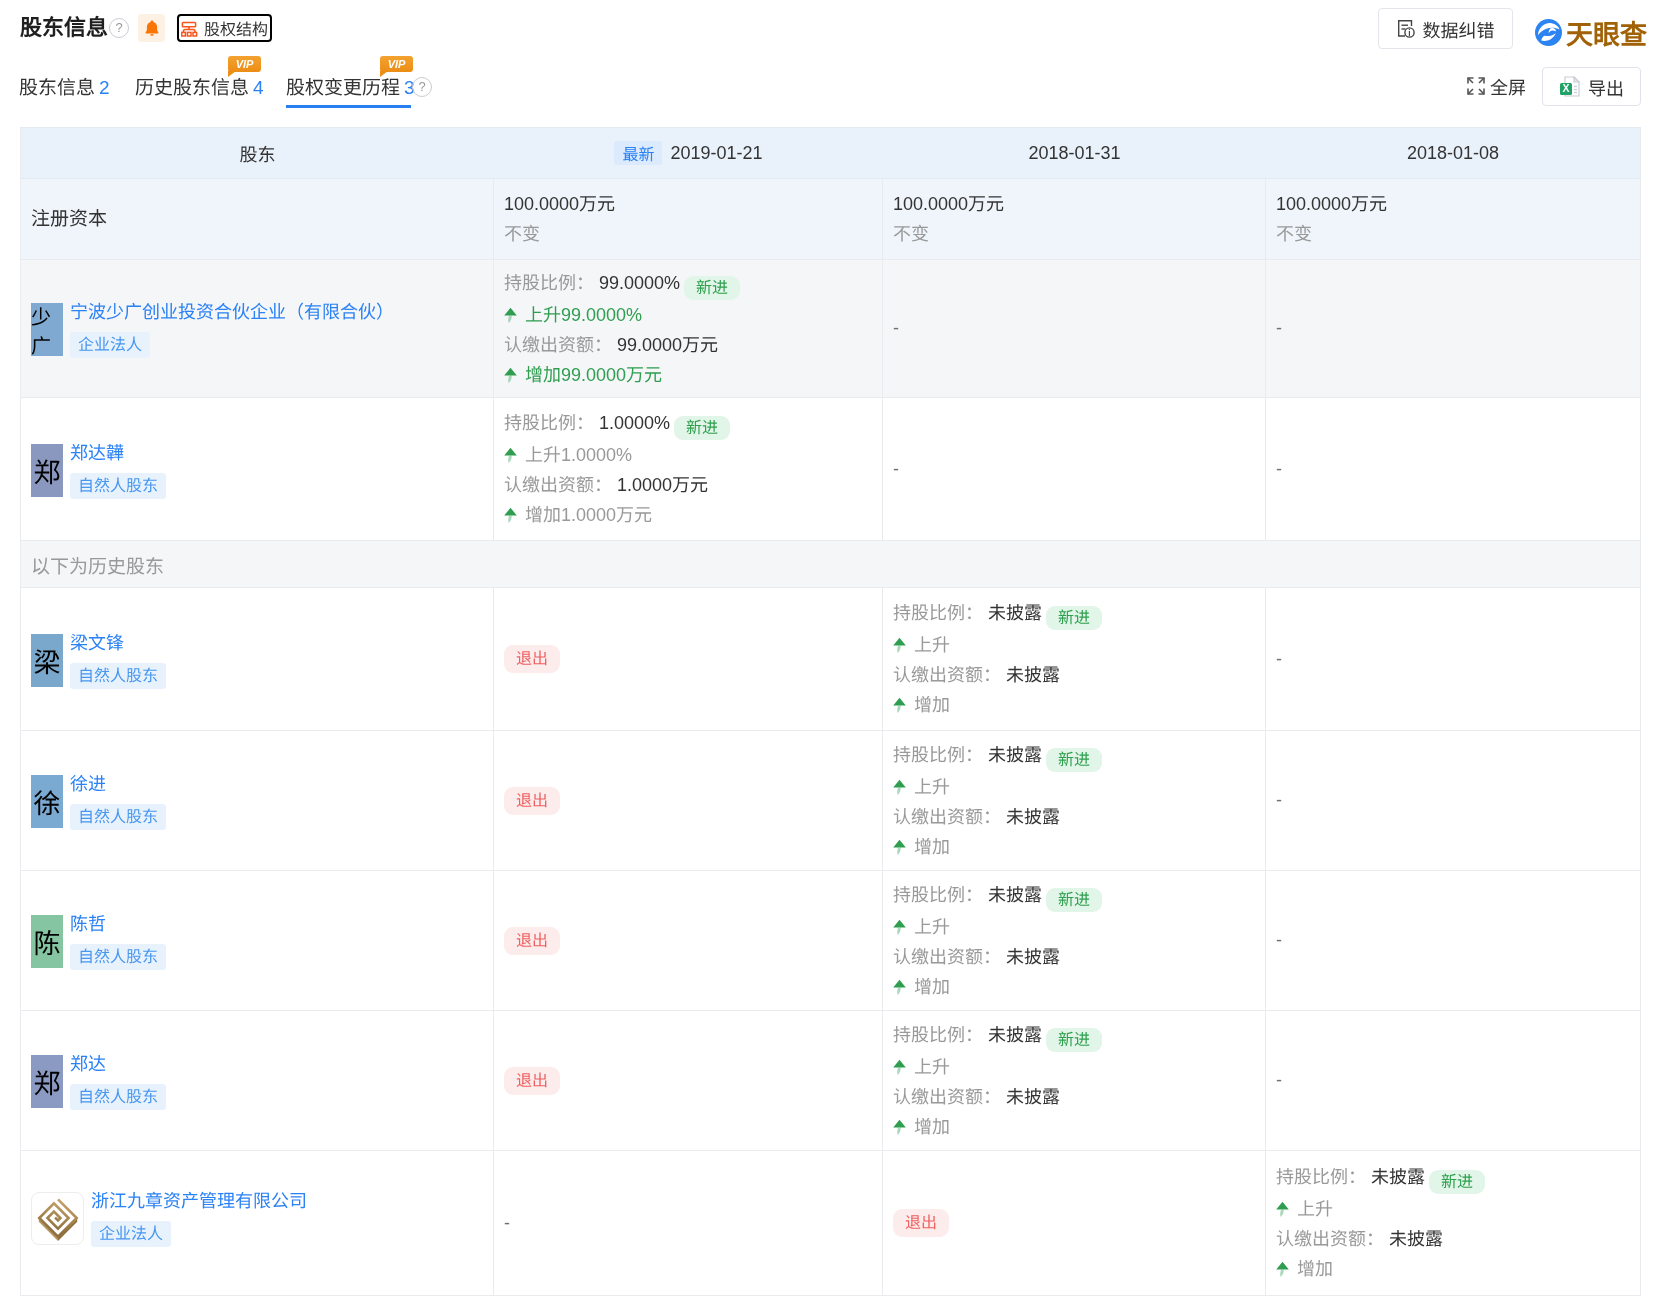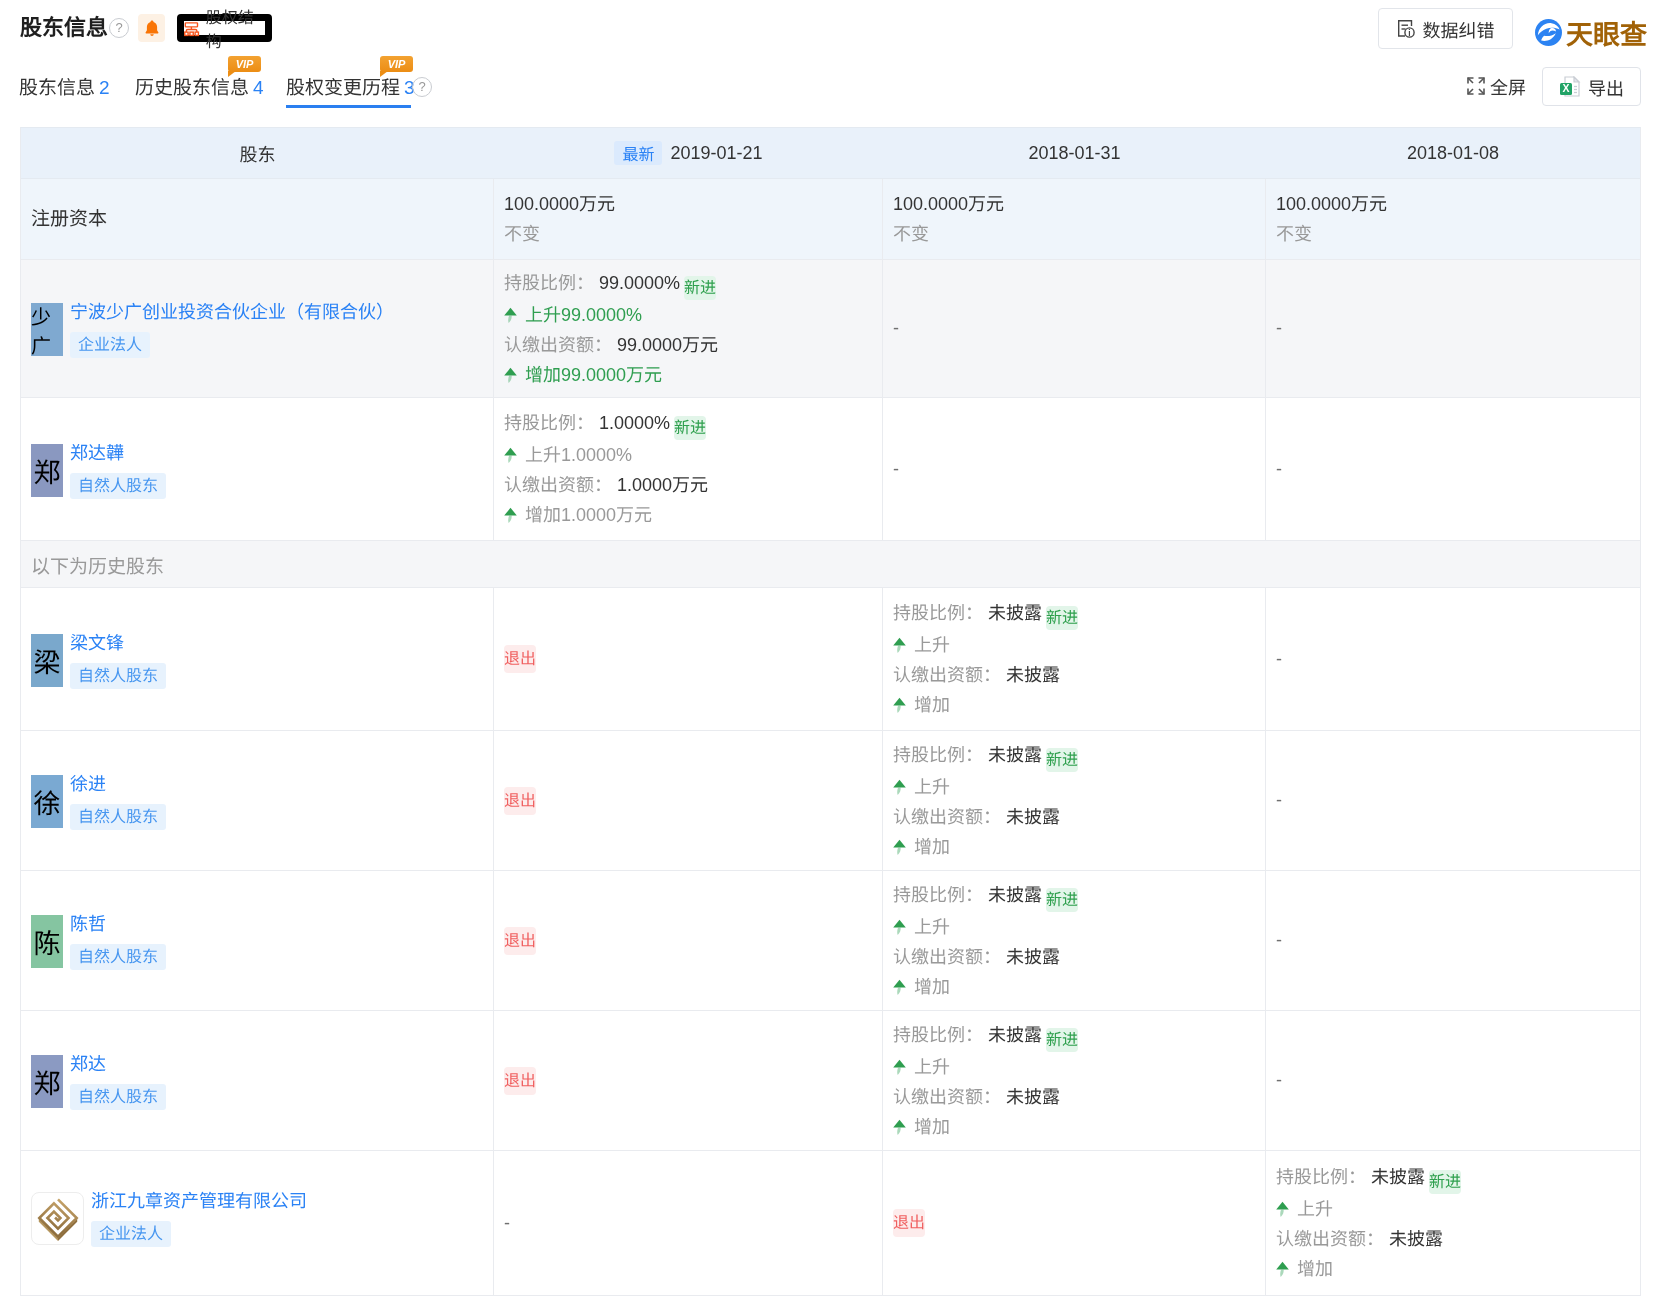--- a/index.html
+++ b/index.html
@@ -5,21 +5,21 @@
 * { margin:0; padding:0; box-sizing:border-box; }
 html,body { width:1659px; height:1311px; background:#fff; font-family:"Liberation Sans",sans-serif; color:#333; }
 body { position:relative; overflow:hidden; }
 .abs { position:absolute; }
 a { text-decoration:none; }
 
 
 .title { left:20px; top:9px; font-size:22px; font-weight:bold; color:#1f1f1f; }
 .qmark { width:20px; height:20px; border:1px solid #c9ccd1; border-radius:50%; color:#999; font-size:13px; text-align:center; line-height:18px; display:inline-block; }
 .bellbtn { left:138px; top:14px; width:27px; height:28px; background:#fdf1e4; border-radius:4px; display:flex; align-items:center; justify-content:center; }
-.structbtn { left:177px; top:14px; width:95px; height:28px; border:7px solid #000000; border-radius:4px; display:flex; align-items:center; justify-content:center; gap:6px; font-size:16px; color:#333; background:#fff; }
+.structbtn { left:177px; top:14px; width:95px; height:28px; border:2px solid #000000; border-radius:4px; display:flex; align-items:center; justify-content:center; gap:6px; font-size:16px; color:#333; background:#fff; }
 .fixbtn { left:1378px; top:8px; width:135px; height:41px; border:1px solid #e2e5ea; border-radius:4px; display:flex; align-items:center; justify-content:center; gap:7px; font-size:18px; color:#333; background:#fff; }
 .logo { left:1535px; top:13px; display:flex; align-items:center; gap:4px; }
 .logotxt { font-size:27px; font-weight:bold; color:#a16207; letter-spacing:0px; }
 
 
 .tabs { left:0px; top:72px; height:26px; font-size:19px; color:#333; }
 .tab { position:absolute; top:0; white-space:nowrap; }
 .tab .n { color:#2a82f5; margin-left:4px; }
 .underline { left:286px; top:105px; width:125px; height:3px; background:#2a7ff0; }
 .vip { position:absolute; width:33px; height:16px; background:linear-gradient(180deg,#f3a231,#ec8d14); border-radius:3px; color:#fff; font-size:11px; font-weight:bold; font-style:italic; text-align:center; line-height:16px; }
@@ -49,21 +49,21 @@
 .rh { background:#fff; }
 .body-cell { display:flex; flex-direction:column; justify-content:center; padding-left:10px; font-size:18px; line-height:30px; }
 .name-cell { display:flex; flex-direction:row; align-items:center; padding-left:10px; gap:7px; }
 .av { width:32px; height:53px; border-radius:0; color:#000000; display:flex; align-items:center; justify-content:center; flex:none; margin-top:2px; }
 .av1 { font-size:20px; }
 .av2 { font-size:27px; }
 .nm { line-height:30px; }
 .nm a { color:#2a82f5; font-size:18px; }
 .tag { display:inline-block; margin-top:4px; height:26px; line-height:26px; padding:0 8px; background:#e7f2fd; color:#4796f0; font-size:16px; border-radius:3px; }
 .logosq { width:53px; height:53px; border-radius:8px; border:1px solid #ededed; background:#fff; display:flex; align-items:center; justify-content:center; flex:none; margin-top:2px; }
-.badge { display:inline-block; height:24px; line-height:24px; padding:0 0; font-size:16px; border-radius:4px; vertical-align:-4px; }
+.badge { display:inline-block; height:24px; line-height:24px; padding:0 12px; font-size:16px; border-radius:9px; vertical-align:-4px; }
 .bnew { background:#e2f5e9; color:#2fa04e; margin-left:4px; }
 .bout { background:#fdecec; color:#f05f5f; height:28px; line-height:28px; }
 .blatest { background:#dbeafd; color:#2a82f5; display:inline-flex; align-items:center; justify-content:center; height:24px; padding:0 8px; font-size:16px; border-radius:3px;text-align:right; }
 .val { color:#333; }
 .arr { display:inline-block; vertical-align:-2px; margin-right:8px; }
 .dash-cell { display:flex; align-items:center; padding-left:10px; font-size:18px; color:#707070; }
 </style>
 </head>
 <body>
 

